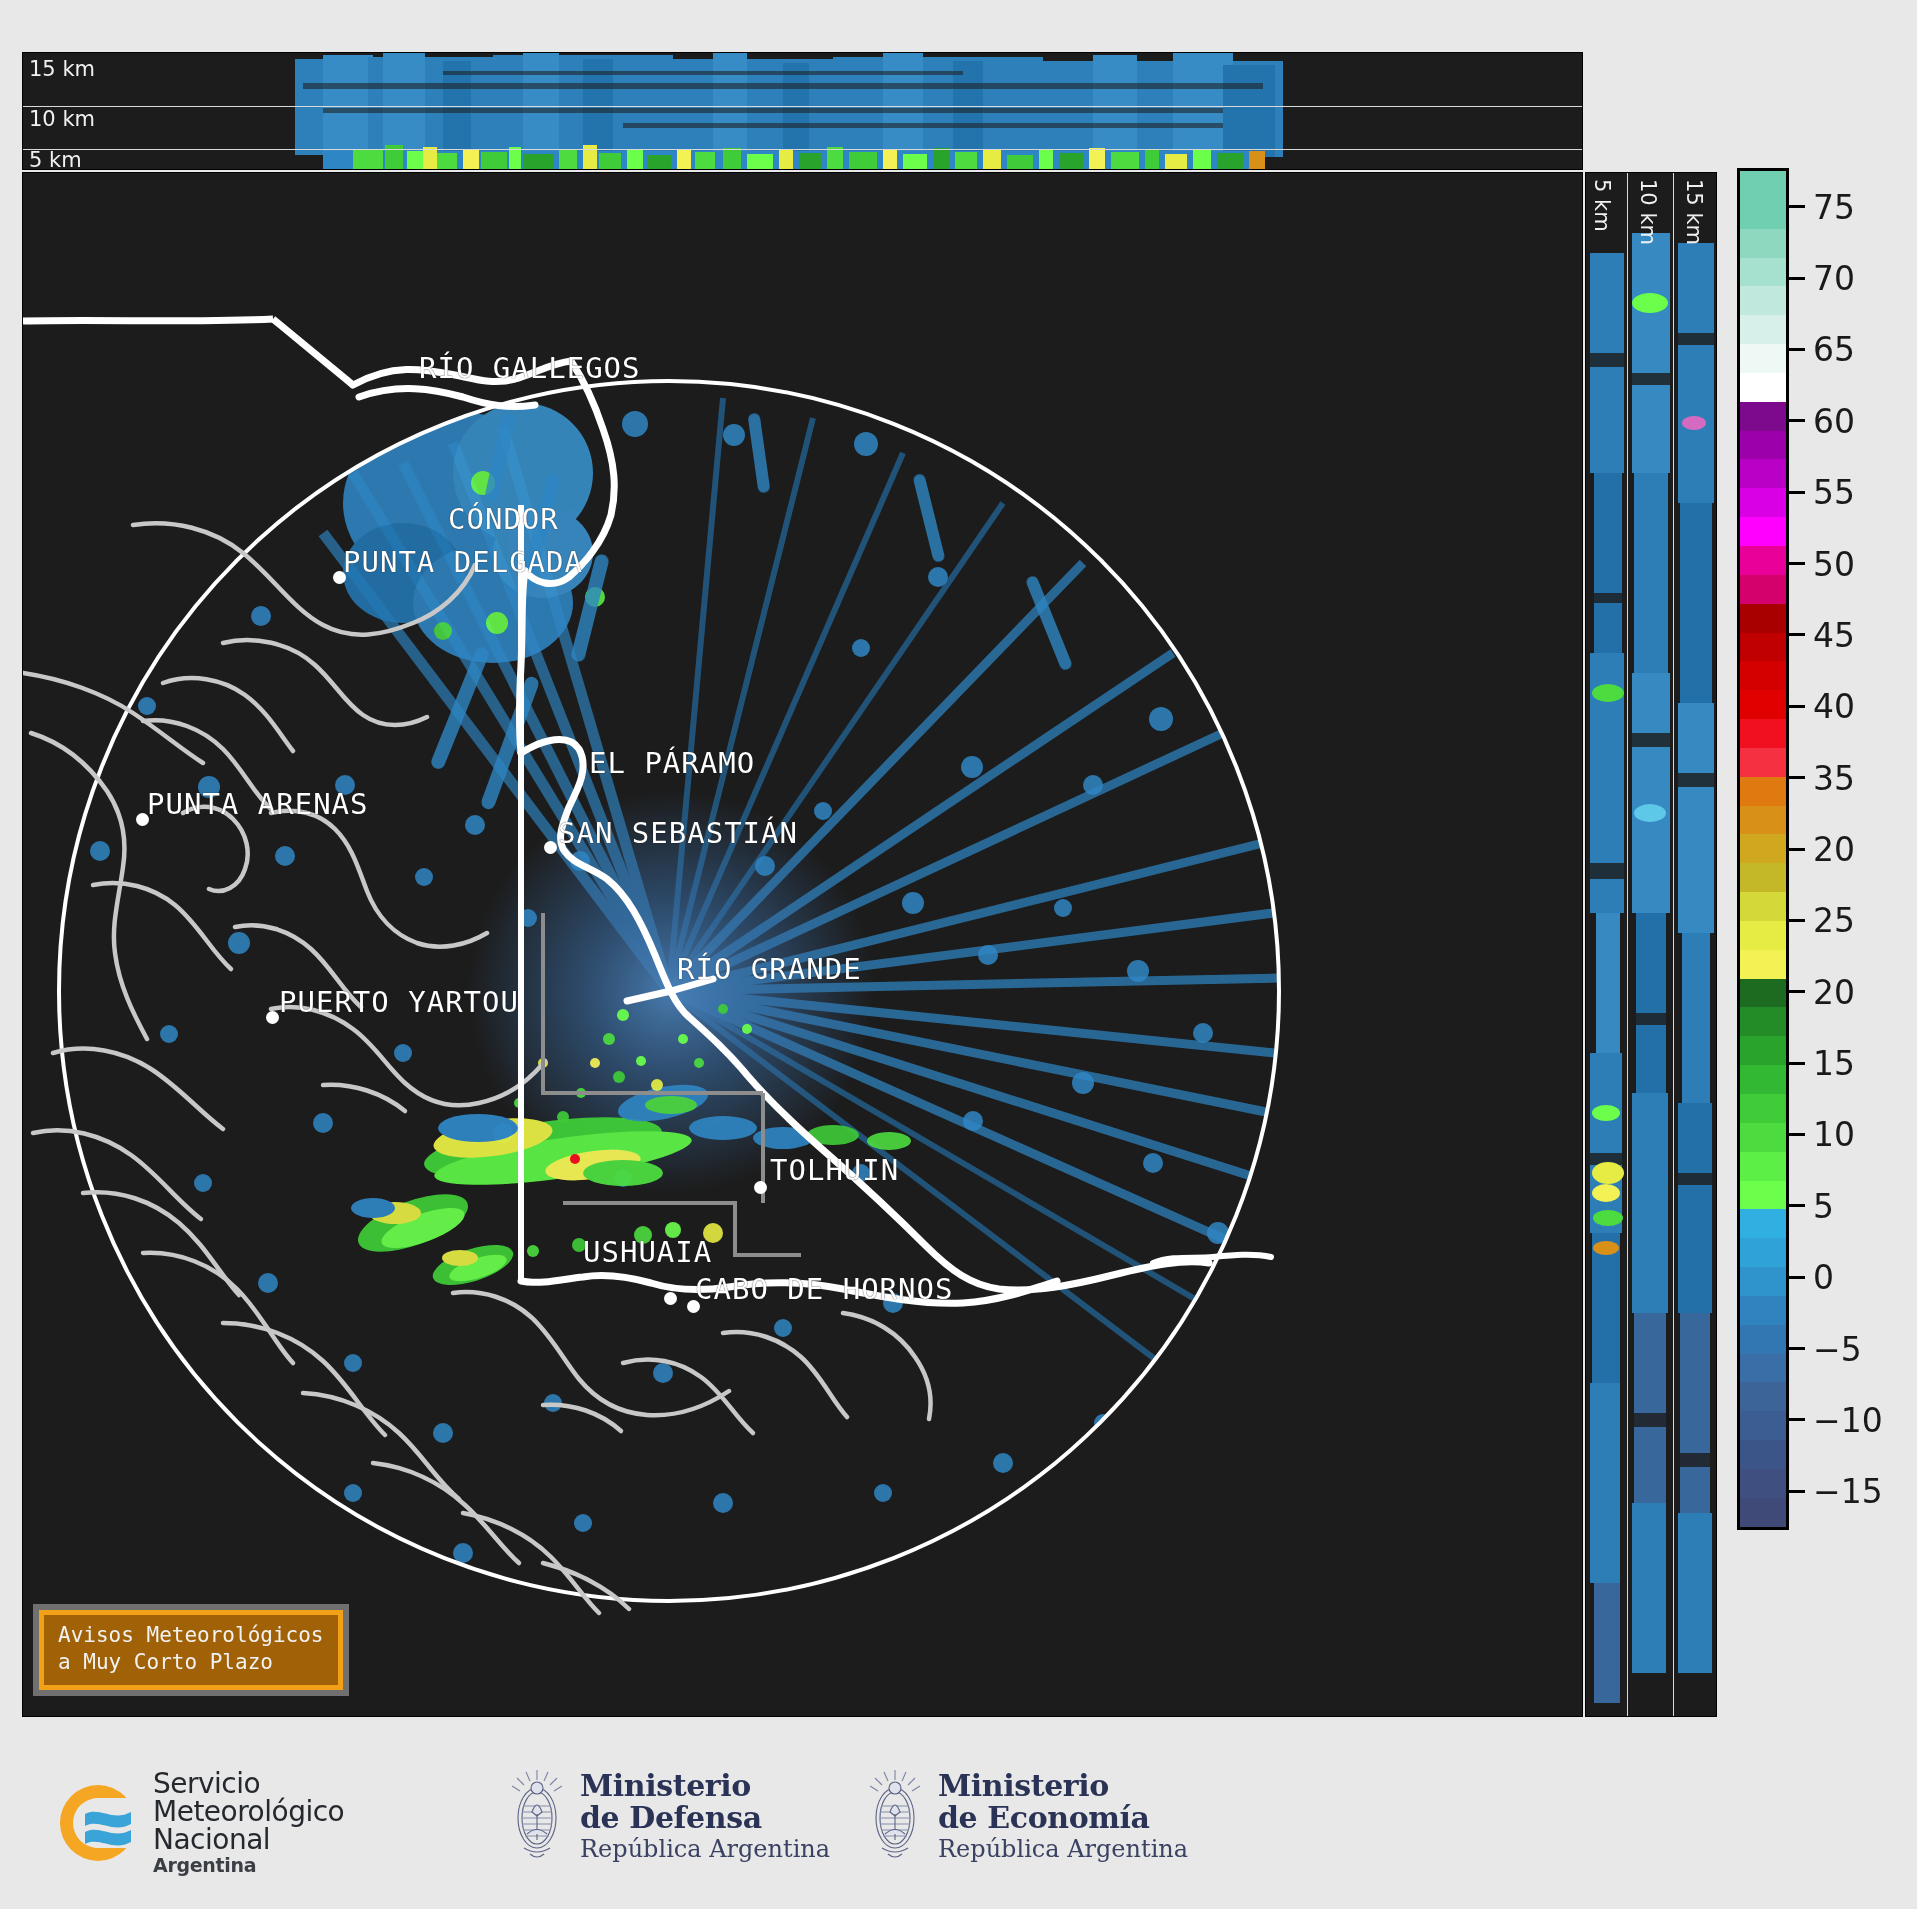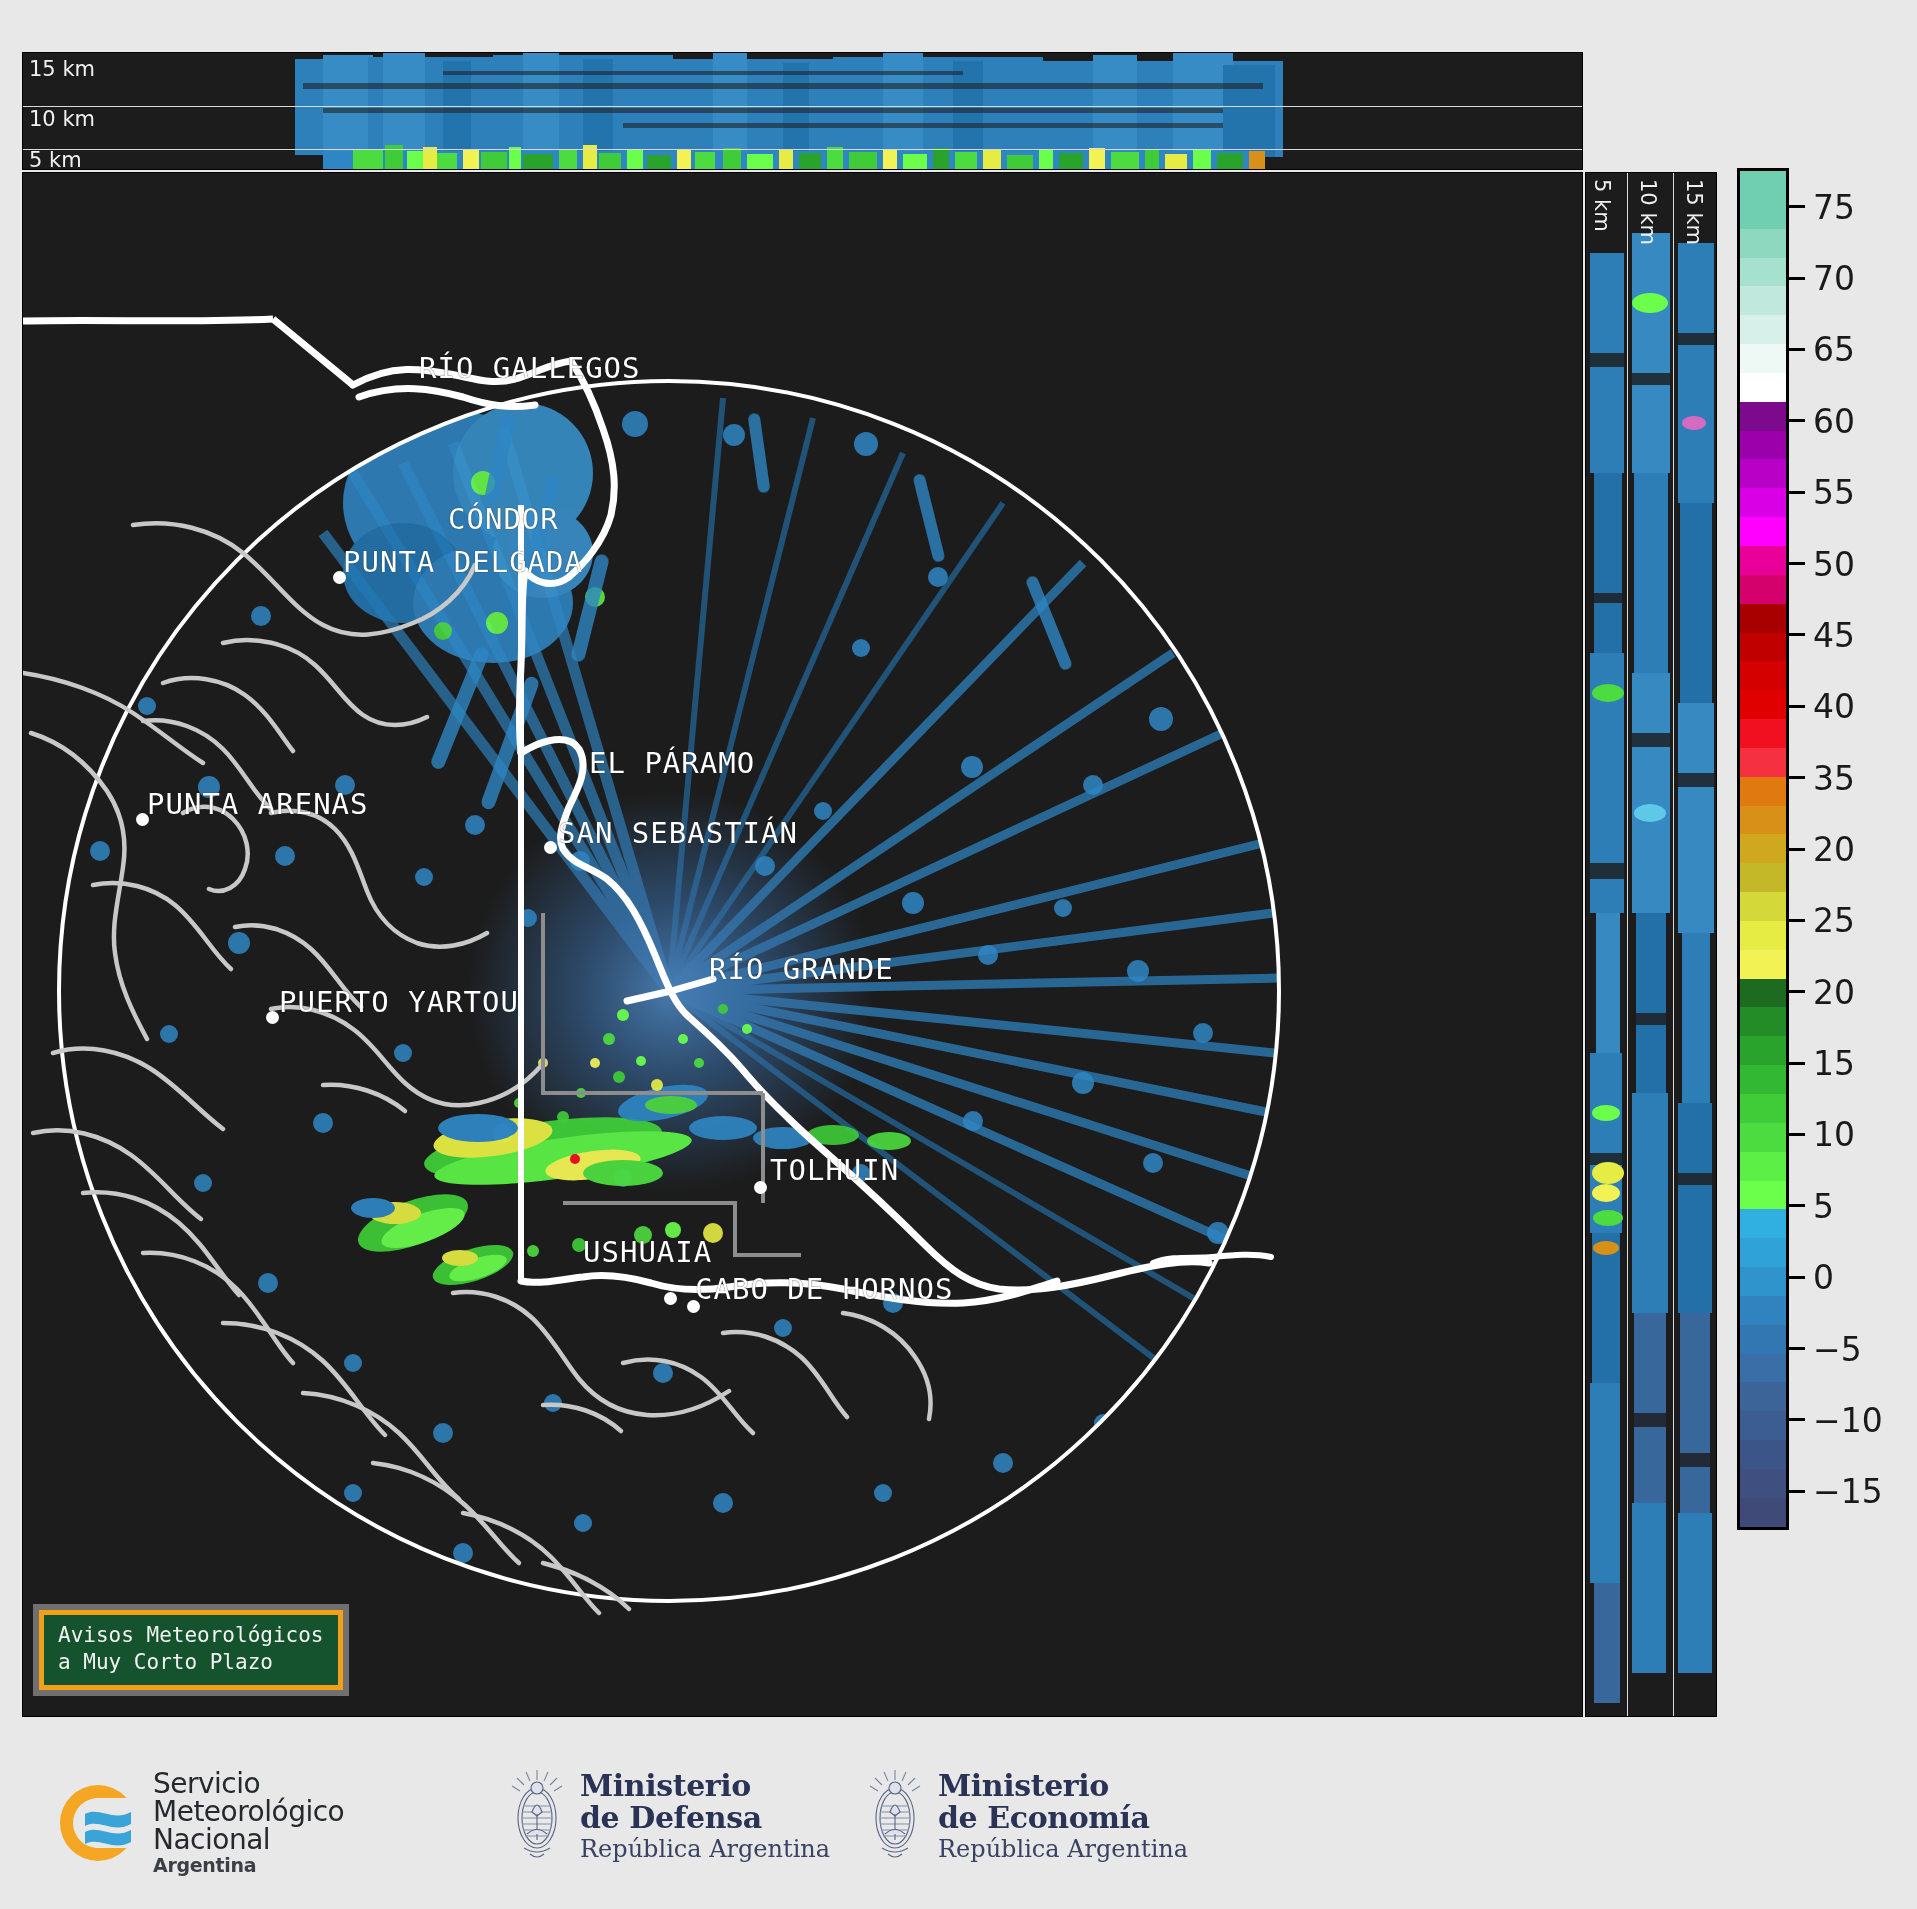--- a/index.html
+++ b/index.html
@@ -54,21 +54,21 @@
     position: absolute; width: 13px; height: 13px;
     background: #ffffff; border-radius: 50%;
   }
 
   
   .avisos-outer {
     position: absolute; left: 10px; bottom: 20px;
     background: #707070; padding: 6px;
   }
   .avisos-inner {
-    border: 5px solid #f2a017; background: #14532d;
+    border: 5px solid #f2a017; background: #a16207;
     padding: 7px 14px 9px 14px;
   }
   .avisos-inner div {
     color: #f2f2f2; font-family: "DejaVu Sans Mono", monospace;
     font-size: 21px; line-height: 1.28; white-space: pre;
   }
 
   
   .xsec-right {
     position: absolute; left: 1585px; top: 172px;
@@ -495,21 +495,21 @@
       <div class="citydot" style="left:310px;top:398px"></div>
 
       <div class="city" style="left:566px;top:573px">EL PÁRAMO</div>
 
       <div class="city" style="left:124px;top:614px">PUNTA ARENAS</div>
       <div class="citydot" style="left:113px;top:640px"></div>
 
       <div class="city" style="left:535px;top:643px">SAN SEBASTIÁN</div>
       <div class="citydot" style="left:521px;top:668px"></div>
 
-      <div class="city" style="left:686px;top:779px">RÍO GRANDE</div>
+      <div class="city" style="left:654px;top:779px">RÍO GRANDE</div>
 
       <div class="city" style="left:256px;top:812px">PUERTO YARTOU</div>
       <div class="citydot" style="left:243px;top:838px"></div>
 
       <div class="city" style="left:747px;top:980px">TOLHUIN</div>
       <div class="citydot" style="left:731px;top:1008px"></div>
 
       <div class="city" style="left:560px;top:1062px">USHUAIA</div>
       <div class="citydot" style="left:641px;top:1119px"></div>
 

